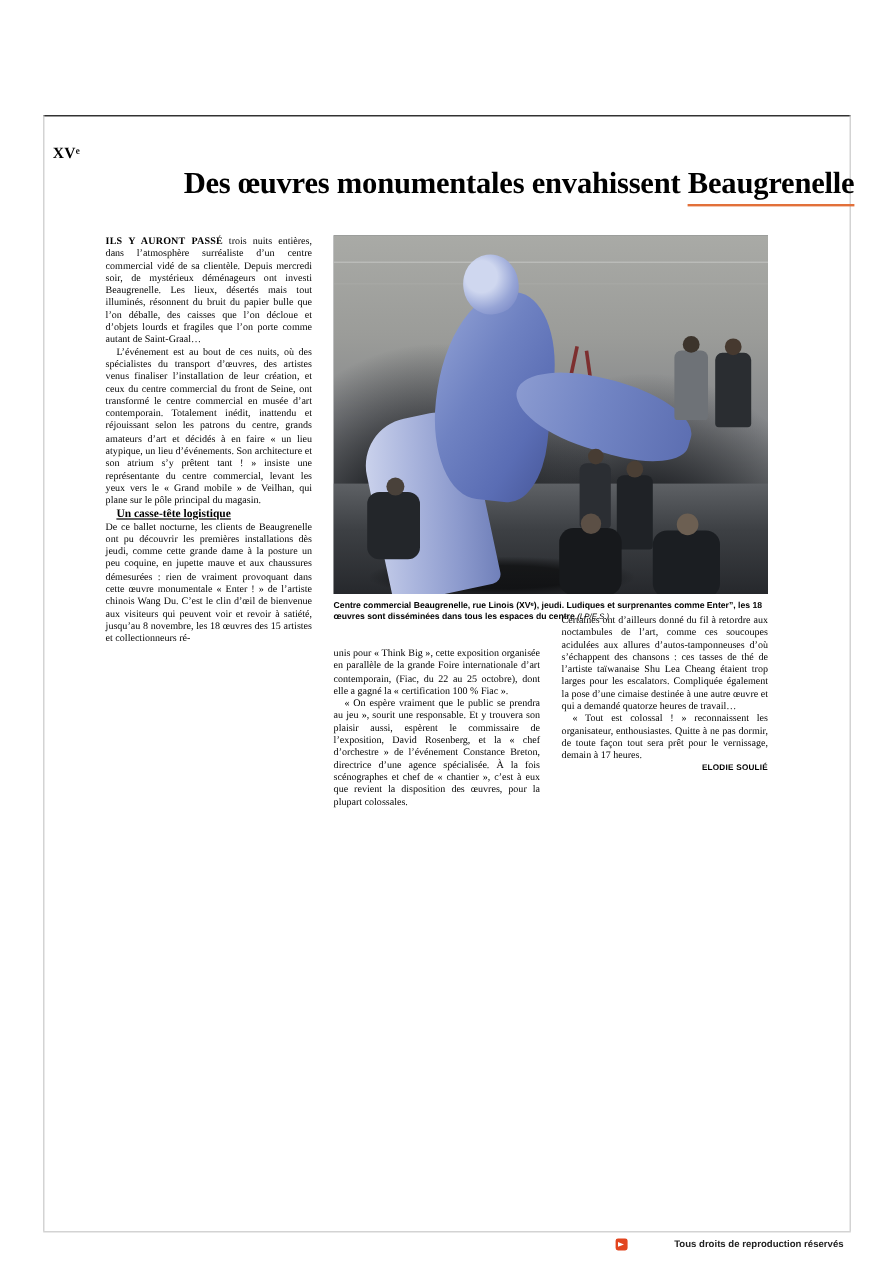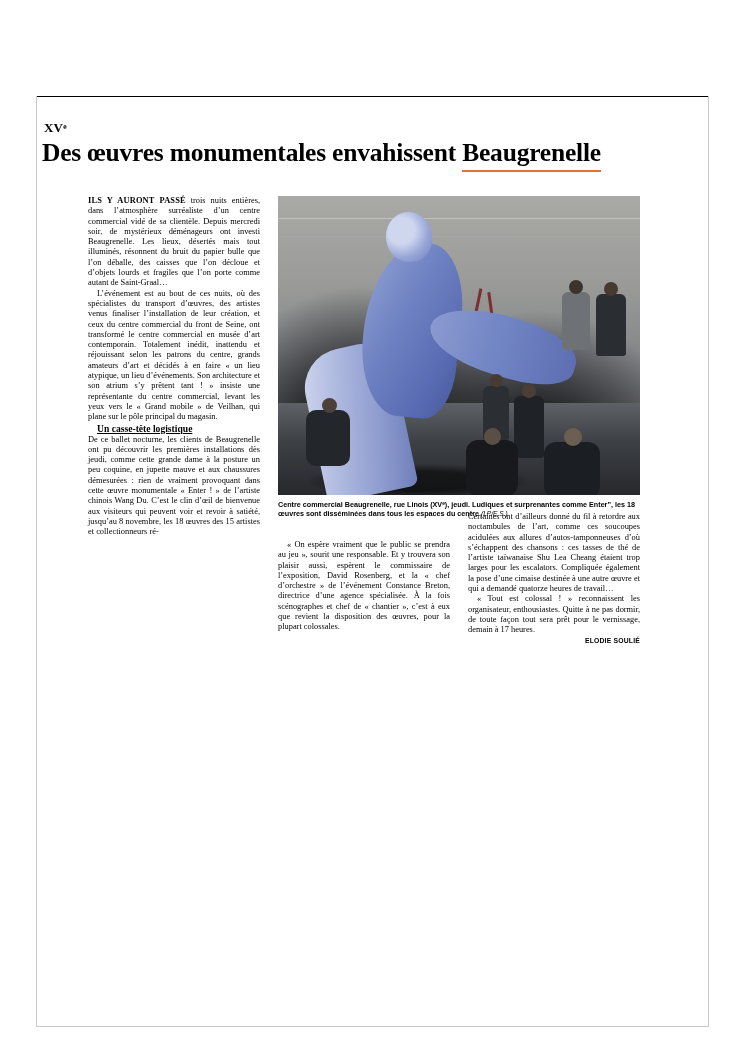--- a/index.html
+++ b/index.html
@@ -68,20 +68,21 @@
     position: absolute;
     left: 42px;
     top: 138px;
     width: 670px;
     font-family: "Liberation Serif", serif;
     font-weight: bold;
     font-size: 25.5px;
     line-height: 30px;
     letter-spacing: -0.2px;
     white-space: nowrap;
+    text-align: right;
   }
   .headline .hl-underline {
     border-bottom: 2px solid #e2703a;
     padding-bottom: 3px;
   }
 
   
   .col {
     position: absolute;
     font-family: "Liberation Serif", serif;
@@ -324,23 +325,28 @@
     <div class="person" style="left:266px;top:246px;width:56px;height:56px;background:#1b1e22;border-radius:12px;"></div>
     <div class="person head" style="left:286px;top:232px;width:18px;height:18px;background:#6c5f52;"></div>
   </div>
 
   <div class="caption">
     <span>Centre commercial Beaugrenelle, rue Linois (XVᵉ), jeudi. Ludiques et surprenantes comme Enter”, les 18 œuvres sont disséminées dans tous les espaces du centre</span>
     <span class="credit">(LP/E.S.)</span>
   </div>
 
   <div class="col col2">
+    <p class="first">unis pour « Think Big », cette exposition organisée en parallèle de la grande Foire internationale d’art contemporain, (Fiac, du 22 au 25 octobre), dont elle a gagné la « certification 100 % Fiac ».</p>
     <p>« On espère vraiment que le public se prendra au jeu », sourit une responsable. Et y trouvera son plaisir aussi, espèrent le commissaire de l’exposition, David Rosenberg, et la « chef d’orchestre » de l’événement Constance Breton, directrice d’une agence spécialisée. À la fois scénographes et chef de « chantier », c’est à eux que revient la disposition des œuvres, pour la plupart colossales.</p>
   </div>
 
   <div class="col col3">
     <p class="first">Certaines ont d’ailleurs donné du fil à retordre aux noctambules de l’art, comme ces soucoupes acidulées aux allures d’autos-tamponneuses d’où s’échappent des chansons : ces tasses de thé de l’artiste taïwanaise Shu Lea Cheang étaient trop larges pour les escalators. Compliquée également la pose d’une cimaise destinée à une autre œuvre et qui a demandé quatorze heures de travail…</p>
     <p>« Tout est colossal ! » reconnaissent les organisateur, enthousiastes. Quitte à ne pas dormir, de toute façon tout sera prêt pour le vernissage, demain à 17 heures.</p>
     <p class="signature">ELODIE SOULIÉ</p>
   </div>
 
+  <div class="footer">
+    <div class="footer-mark"></div>
+    <div class="footer-text">Tous droits de reproduction réservés</div>
+  </div>
 
 </div>
 
 </body></html>

